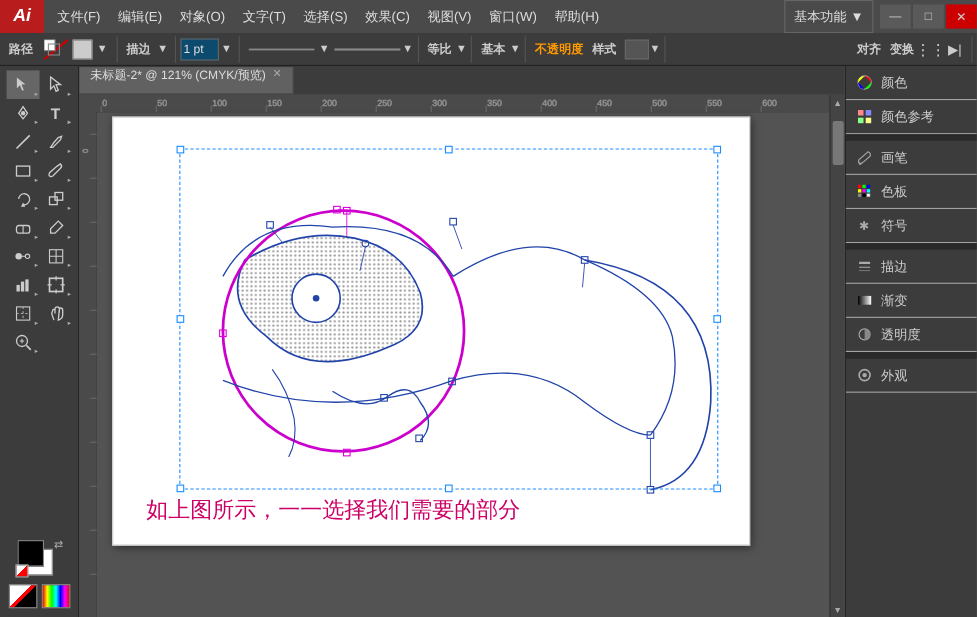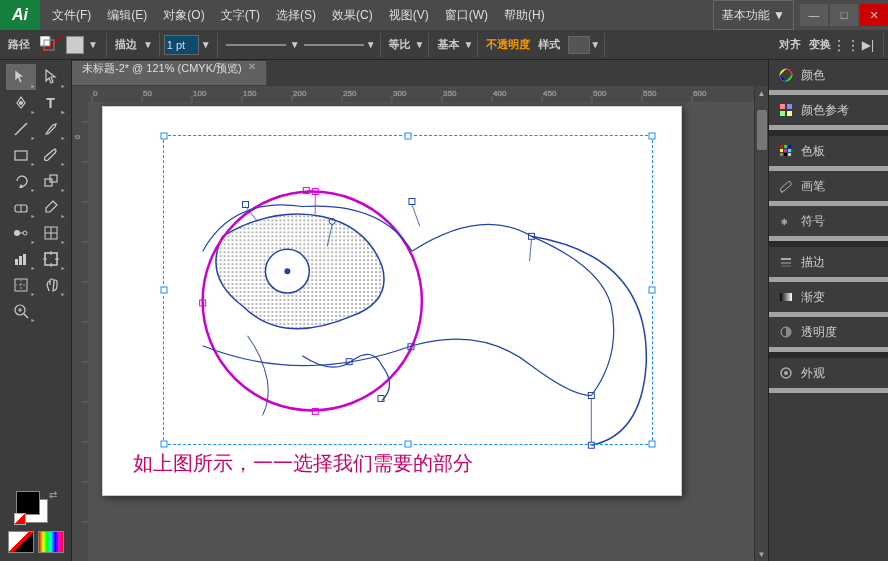--- a/index.html
+++ b/index.html
@@ -10,21 +10,21 @@
       width: 888px;
       height: 30px;
       background: #4a4a4a;
       display: flex;
       align-items: center;
       position: relative;
     }
     #ai-logo {
       width: 40px;
       height: 30px;
-      background: #15803d;
+      background: #b91c1c;
       display: flex;
       align-items: center;
       justify-content: center;
       font-size: 16px;
       font-weight: bold;
       color: #fff;
       font-style: italic;
     }
     #menu-bar {
       display: flex;
@@ -291,25 +291,24 @@
       height: 501px;
       background: #3c3c3c;
       border-left: 1px solid #222;
       display: flex;
       flex-direction: column;
     }
     .panel-item {
       display: flex;
       align-items: center;
       padding: 6px 8px;
-      border-bottom: 5px solid #a3a3a3;
+      border-bottom: 1px solid #a3a3a3;
       cursor: pointer;
       color: #ccc;
       font-size: 12px;
-      font-family: Liberation Mono, monospace;
     }
     .panel-icon {
       width: 18px;
       height: 18px;
       margin-right: 6px;
       display: flex;
       align-items: center;
       justify-content: center;
       font-size: 12px;
     }
@@ -738,41 +737,41 @@
           <rect x="1" y="8" width="5" height="5" fill="#8f8"></rect>
           <rect x="8" y="8" width="5" height="5" fill="#ff8"></rect>
         </svg>
       </div>
       <span>颜色参考</span>
     </div>
     <div style="height:6px; background:#2a2a2a;"></div>
     <div class="panel-item">
       <div class="panel-icon">
         <svg width="14" height="14" viewBox="0 0 14 14">
+          <path d="M10 2 Q13 3 12 6 L5 12 Q3 13 2 12 Q1 11 2 9 L9 3 Z" fill="none" stroke="#aaa" stroke-width="1"></path>
+          <path d="M2 12 Q2 14 4 13" fill="none" stroke="#aaa" stroke-width="1"></path>
+        </svg>
+      </div>
+      <span>画笔</span>
+    </div>
+    <div class="panel-item">
+      <div class="panel-icon">
+        <svg width="14" height="14" viewBox="0 0 14 14">
           <rect x="1" y="1" width="3" height="3" fill="#f00"></rect>
           <rect x="5" y="1" width="3" height="3" fill="#0f0"></rect>
           <rect x="9" y="1" width="3" height="3" fill="#00f"></rect>
           <rect x="1" y="5" width="3" height="3" fill="#ff0"></rect>
           <rect x="5" y="5" width="3" height="3" fill="#f0f"></rect>
           <rect x="9" y="5" width="3" height="3" fill="#0ff"></rect>
           <rect x="1" y="9" width="3" height="3" fill="#888"></rect>
           <rect x="5" y="9" width="3" height="3" fill="#000"></rect>
           <rect x="9" y="9" width="3" height="3" fill="#fff" stroke="#666" stroke-width="0.5"></rect>
         </svg>
       </div>
       <span>色板</span>
-    </div>
-    <div class="panel-item">
-      <div class="panel-icon">
-        <svg width="14" height="14" viewBox="0 0 14 14">
-          <path d="M10 2 Q13 3 12 6 L5 12 Q3 13 2 12 Q1 11 2 9 L9 3 Z" fill="none" stroke="#aaa" stroke-width="1"></path>
-          <path d="M2 12 Q2 14 4 13" fill="none" stroke="#aaa" stroke-width="1"></path>
-        </svg>
-      </div>
-      <span>画笔</span>
     </div>
     <div class="panel-item">
       <div class="panel-icon">
         <svg width="14" height="14" viewBox="0 0 14 14">
           <text x="2" y="11" font-size="11" fill="#aaa">✱</text>
         </svg>
       </div>
       <span>符号</span>
     </div>
     <div style="height:6px; background:#2a2a2a;"></div>

